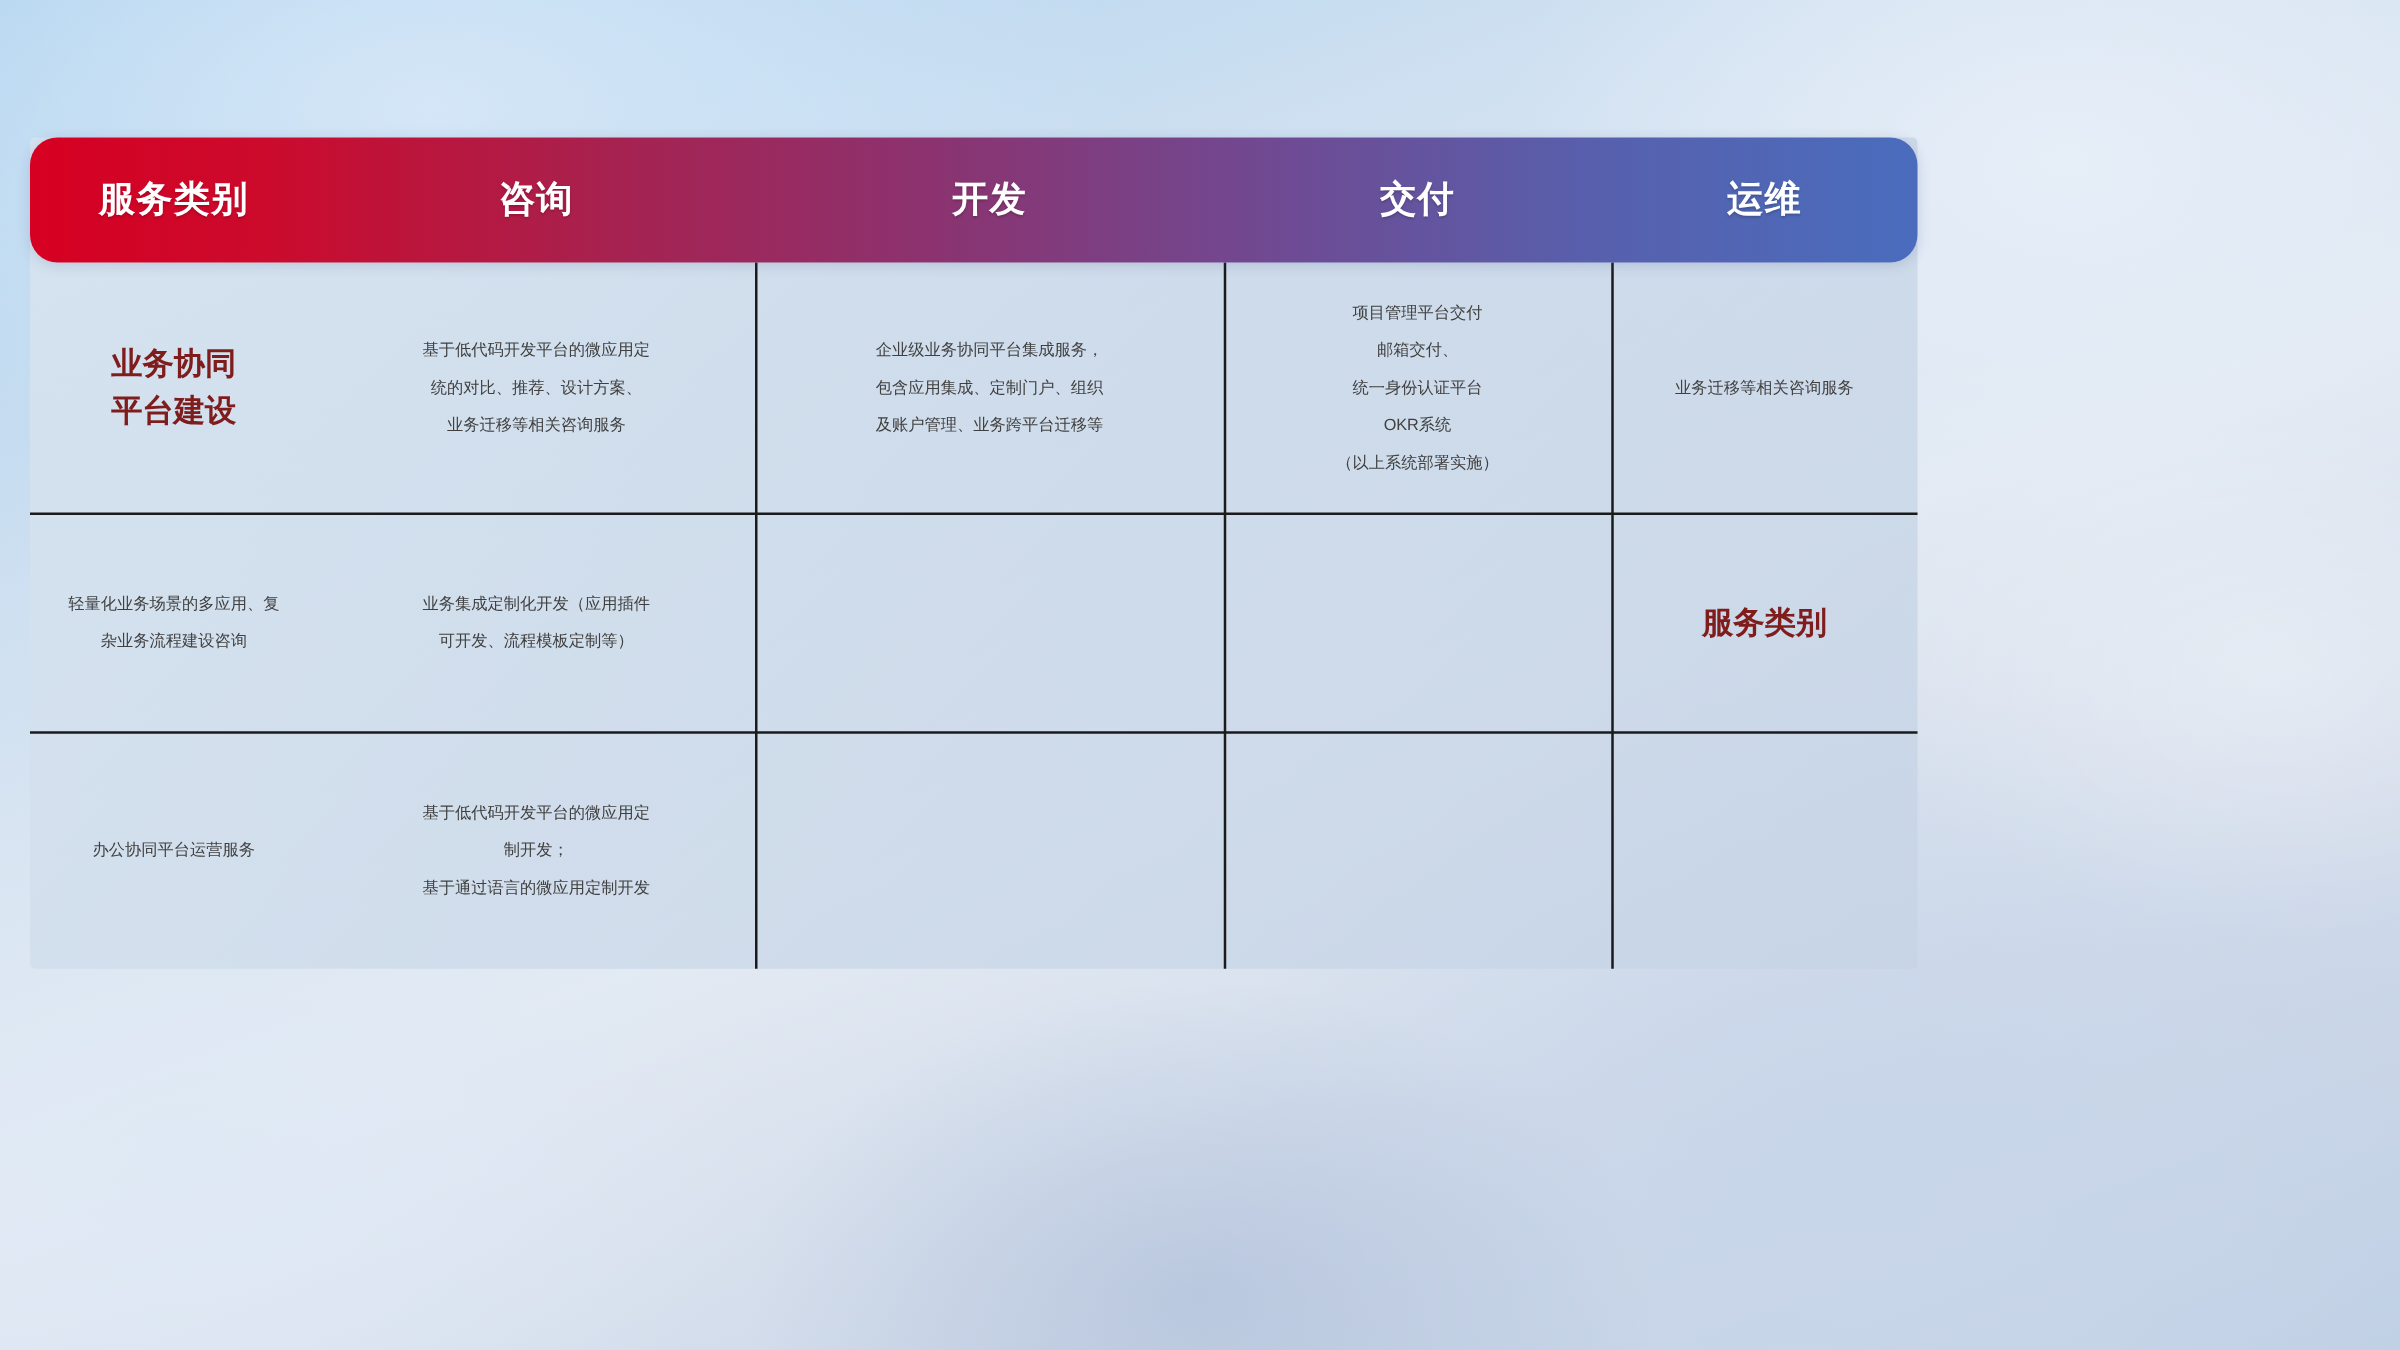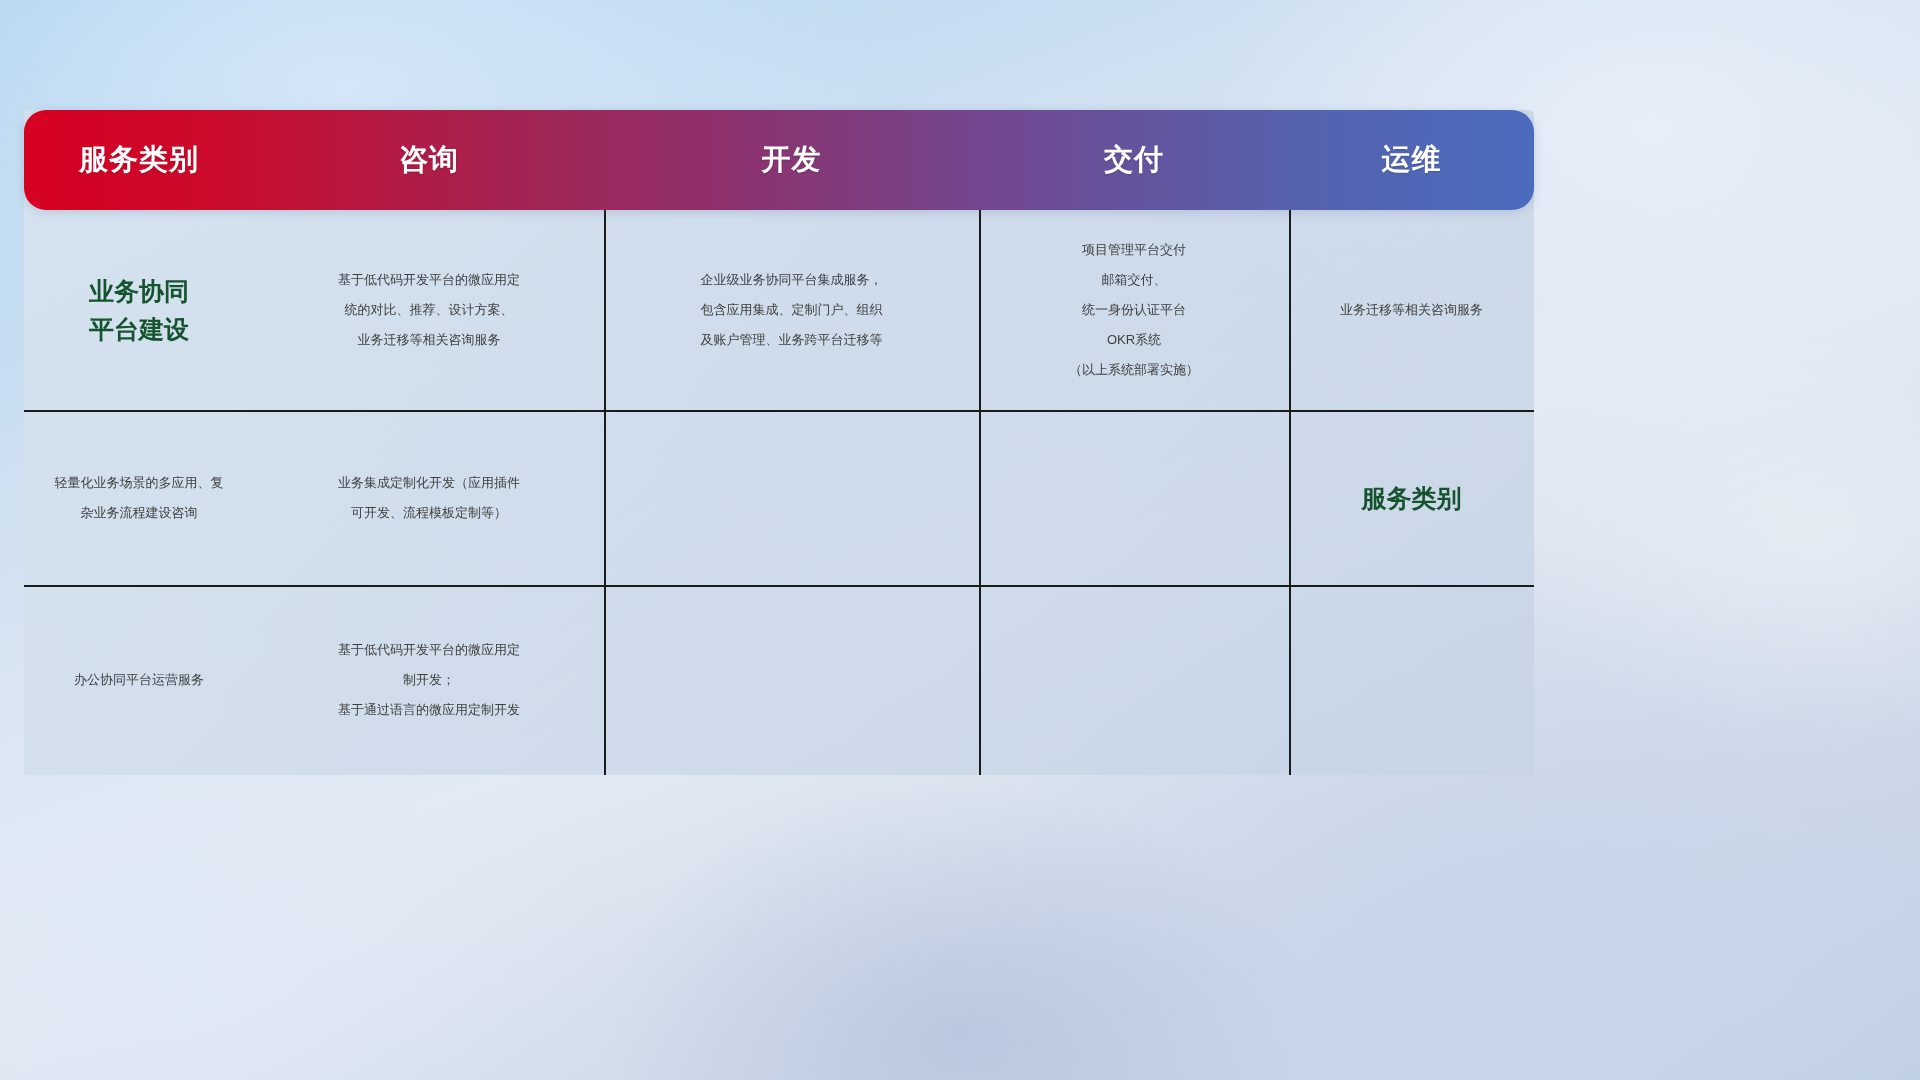--- a/index.html
+++ b/index.html
@@ -71,21 +71,21 @@
     justify-content:center;
     text-align:center;
     padding:6px 12px;
     box-sizing:border-box;
     color:#404040;
     font-size:13px;
     line-height:30px;
     white-space:pre-line;
   }
   .cat{
-    color:#14532d;
+    color:#7f1d1d;
     font-weight:bold;
     font-size:25px;
     line-height:38px;
   }
   
   .vsep{
     position:absolute;
     top:0;bottom:0;
     width:2px;
     background:#1b1b1b;

